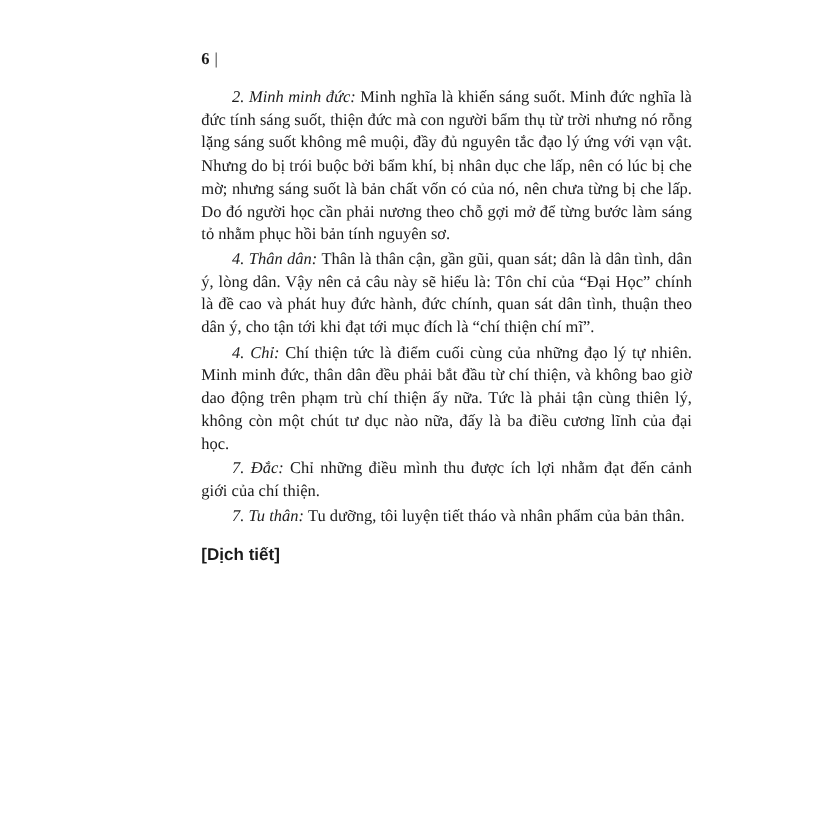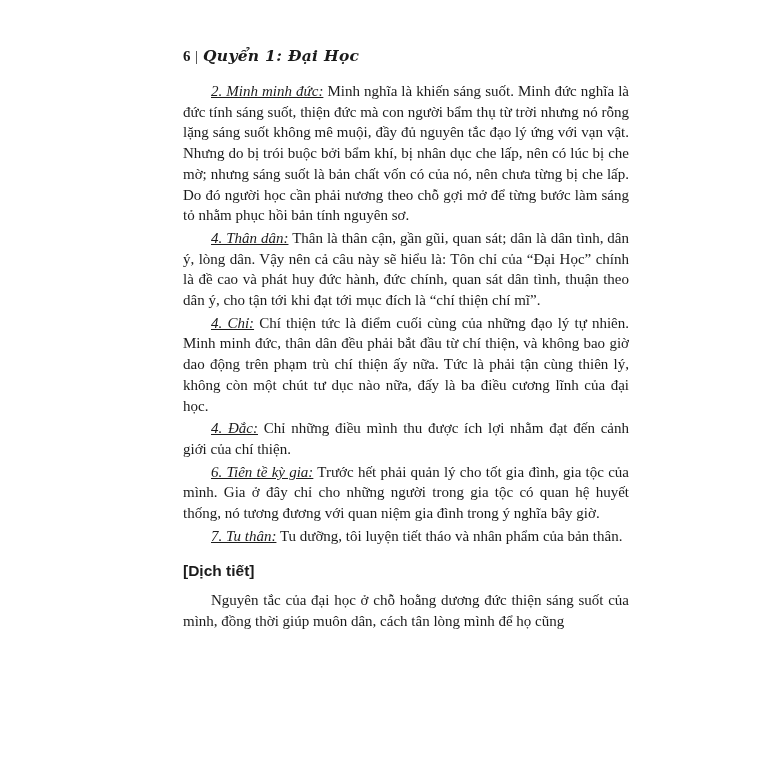--- a/index.html
+++ b/index.html
@@ -48,21 +48,20 @@
   }
   .body-para {
     font-size: 15px;
     line-height: 20.7px;
     text-align: justify;
     text-indent: 28px;
     margin: 0 0 2px 0;
   }
   .body-para .lead {
     font-style: italic;
-    text-decoration: underline;
   }
   .section-heading {
     font-family: "Liberation Sans", sans-serif;
     font-weight: bold;
     font-size: 15.5px;
     margin: 16px 0 10px 0;
     text-indent: 0;
   }
   .closing-para {
     font-size: 15px;
@@ -74,35 +73,32 @@
 </style>
 </head>
 <body>
 
 <div class="page">
   <div class="content">
 
     <div class="running-header">
       <span class="page-num">6</span>
       <span class="divider">|</span>
-      <span class="book-title">Quyển 1: Đại Học</span>
     </div>
 
     <p class="body-para"><span class="lead">2. Minh minh đức:</span><span> Minh nghĩa là khiến sáng suốt. Minh đức nghĩa là đức tính sáng suốt, thiện đức mà con người bẩm thụ từ trời nhưng nó rỗng lặng sáng suốt không mê muội, đầy đủ nguyên tắc đạo lý ứng với vạn vật. Nhưng do bị trói buộc bởi bẩm khí, bị nhân dục che lấp, nên có lúc bị che mờ; nhưng sáng suốt là bản chất vốn có của nó, nên chưa từng bị che lấp. Do đó người học cần phải nương theo chỗ gợi mở để từng bước làm sáng tỏ nhằm phục hồi bản tính nguyên sơ.</span></p>
 
     <p class="body-para"><span class="lead">4. Thân dân:</span><span> Thân là thân cận, gần gũi, quan sát; dân là dân tình, dân ý, lòng dân. Vậy nên cả câu này sẽ hiểu là: Tôn chỉ của “Đại Học” chính là đề cao và phát huy đức hành, đức chính, quan sát dân tình, thuận theo dân ý, cho tận tới khi đạt tới mục đích là “chí thiện chí mĩ”.</span></p>
 
     <p class="body-para"><span class="lead">4. Chỉ:</span><span> Chí thiện tức là điểm cuối cùng của những đạo lý tự nhiên. Minh minh đức, thân dân đều phải bắt đầu từ chí thiện, và không bao giờ dao động trên phạm trù chí thiện ấy nữa. Tức là phải tận cùng thiên lý, không còn một chút tư dục nào nữa, đấy là ba điều cương lĩnh của đại học.</span></p>
 
-    <p class="body-para"><span class="lead">4. Đắc:</span><span> Chỉ những điều mình thu được ích lợi nhằm đạt đến cảnh giới của chí thiện.</span></p>
+    <p class="body-para"><span class="lead">7. Đắc:</span><span> Chỉ những điều mình thu được ích lợi nhằm đạt đến cảnh giới của chí thiện.</span></p>
 
-    <p class="body-para"><span class="lead">6. Tiên tề kỳ gia:</span><span> Trước hết phải quản lý cho tốt gia đình, gia tộc của mình. Gia ở đây chỉ cho những người trong gia tộc có quan hệ huyết thống, nó tương đương với quan niệm gia đình trong ý nghĩa bây giờ.</span></p>
 
     <p class="body-para"><span class="lead">7. Tu thân:</span><span> Tu dưỡng, tôi luyện tiết tháo và nhân phẩm của bản thân.</span></p>
 
 
 
     <div class="section-heading">[Dịch tiết]</div>
 
-    <p class="closing-para">Nguyên tắc của đại học ở chỗ hoằng dương đức thiện sáng suốt của mình, đồng thời giúp muôn dân, cách tân lòng mình để họ cũng</p>
 
   </div>
 </div>
 
 </body></html>

